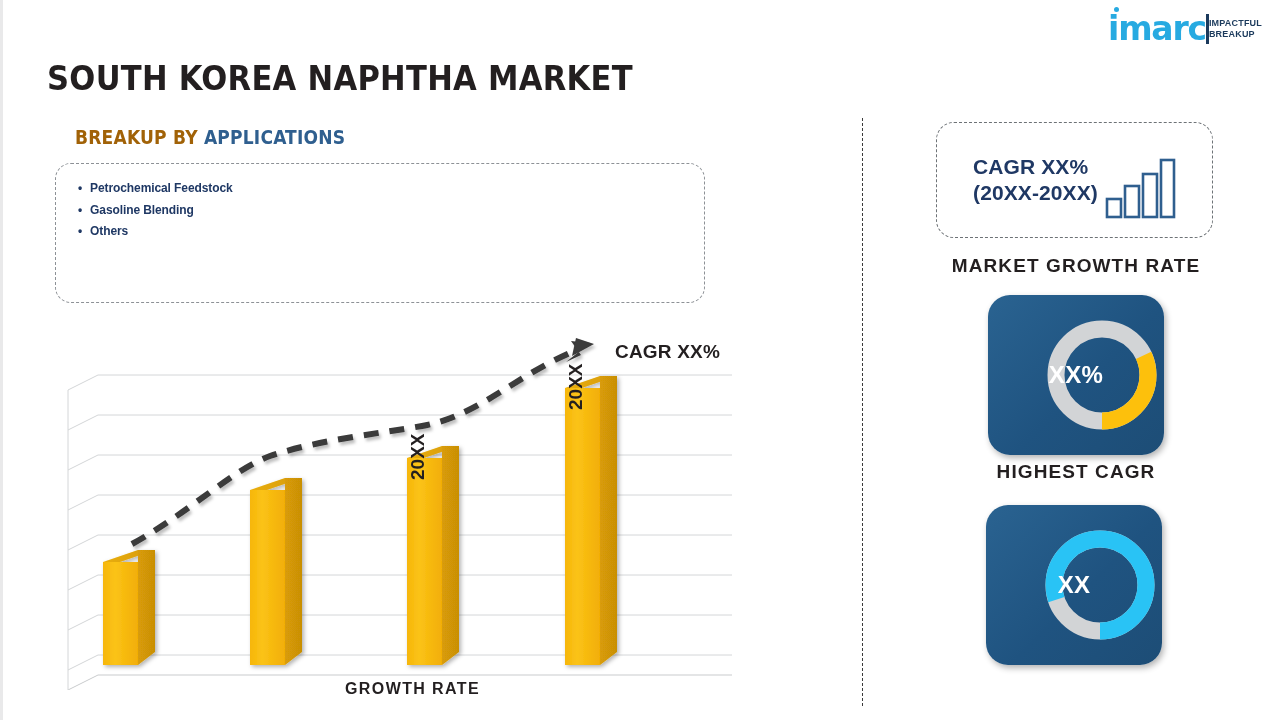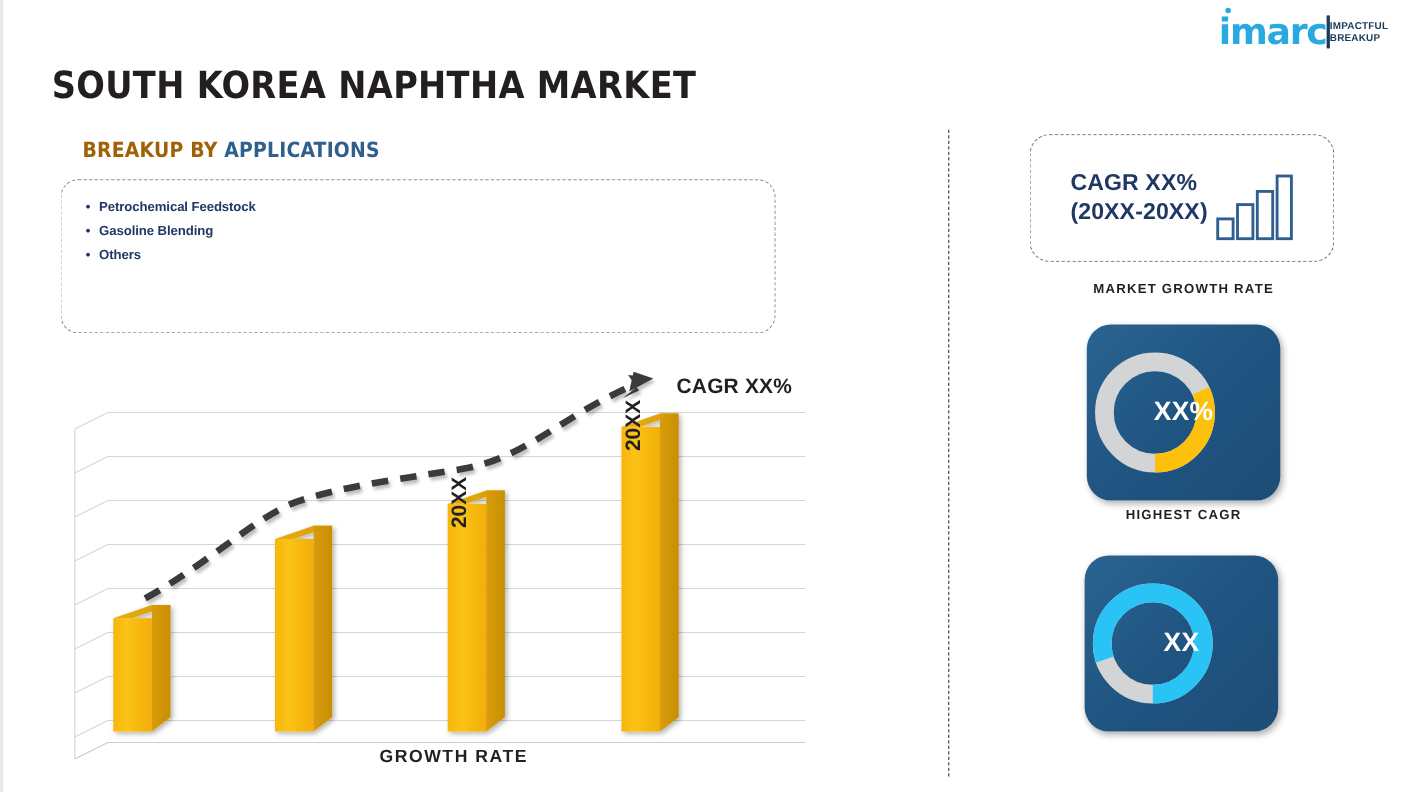--- a/index.html
+++ b/index.html
@@ -77,33 +77,33 @@
     display:flex; align-items:center; justify-content:center; gap:6px;
   }
   .cagr-text {
     font-size:21px; font-weight:bold; color:#1f3864; line-height:1.22;
     letter-spacing:.1px; text-align:left;
   }
   .cagr-icon { margin-top:16px; }
 
   .rc-label {
     position:absolute; width:100%; text-align:center;
-    font-size:12px; font-weight:bold; letter-spacing:1.1px; color:#231f20;
+    font-size:19px; font-weight:bold; letter-spacing:1.1px; color:#231f20;
   }
   .lbl-growth { left:0; top:255px; }
   .lbl-highest { left:0; top:461px; }
   .lbl-largest { left:0; top:671px; }
   .rc-labels-wrap { position:absolute; left:936px; top:0; width:280px; height:720px; pointer-events:none; }
 
   .donut-tile {
     position:absolute; width:176px; height:160px;
     background:linear-gradient(135deg,#2a6391 0%,#1f5380 55%,#1d4d76 100%);
     border-radius:22px;
     box-shadow:2px 3px 6px rgba(0,0,0,.30);
-    display:flex; align-items:center; justify-content:flex-start;
+    display:flex; align-items:center; justify-content:flex-end;
   }
   .tile-highest { left:988px; top:295px; }
   .tile-largest { left:986px; top:505px; }
   .donut-center {
     position:absolute; width:100%; text-align:center;
     color:#ffffff; font-weight:bold; font-size:24px; letter-spacing:.3px;
   }
 </style>
 </head>
 <body>

